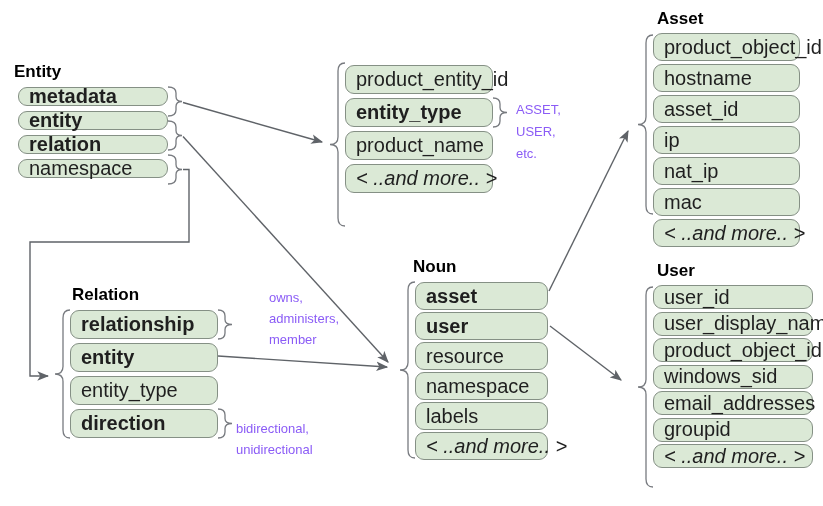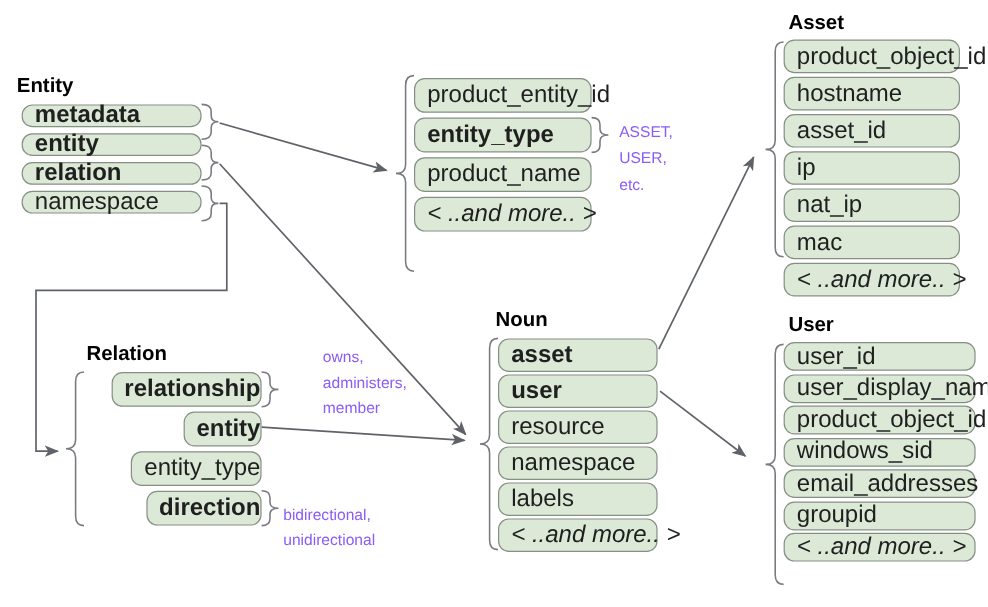--- a/index.html
+++ b/index.html
@@ -18,21 +18,21 @@
     box-sizing:border-box;border:1.5px solid var(--row-border);background:var(--row-fill);
     border-radius:9px;display:flex;align-items:center;padding-left:10px;
     font-size:20px;color:var(--text);white-space:nowrap;
   }
   .row.bold{font-weight:bold;}
   .row.italic{font-style:italic;text-align:right;}
   #t-entity{left:18px;top:87px;width:150px;}   #t-entity .rows{gap:5px;}   #t-entity .row{height:19px;}   #t-entity .title{left:-4px;}
   #t-em{left:345px;top:65px;width:148px;}      #t-em .rows{gap:4px;}       #t-em .row{height:29px;padding-left:10px;}       #t-em .title{left:-4px;}
   #t-asset{left:653px;top:33px;width:147px;}   #t-asset .rows{gap:3px;}    #t-asset .row{height:28px;}    #t-asset .title{left:4px;top:-24px;}
   #t-user{left:653px;top:285px;width:160px;}   #t-user .rows{gap:2.5px;}   #t-user .row{height:24px;}     #t-user .title{left:4px;top:-24px;}
-  #t-relation{left:70px;top:310px;width:148px;}#t-relation .rows{gap:4px;align-items:flex-end;} #t-relation .row{height:29px;} #t-relation .title{left:2px;}
+  #t-relation{left:70px;top:310px;width:148px;}#t-relation .rows{gap:4px;} #t-relation .row{height:29px;} #t-relation .title{left:2px;}
   #t-noun{left:415px;top:282px;width:133px;}   #t-noun .rows{gap:2px;}     #t-noun .row{height:28px;}     #t-noun .title{left:-2px;}
   .annotation{position:absolute;font-size:13px;line-height:21px;color:#8b5cf6;white-space:nowrap;}
   #ann-entity-type{left:516px;top:99px;line-height:22px;}
   #ann-relationship{left:236px;top:287px;margin-left:33px;}
   #ann-direction{left:236px;top:418px;}
 </style>
 </head>
 <body>
 
 <div id="canvas" style="--row-fill: #dbe9d6; --row-border: #859085; --connector: #5f6368; --text: #1f1f1f;">

